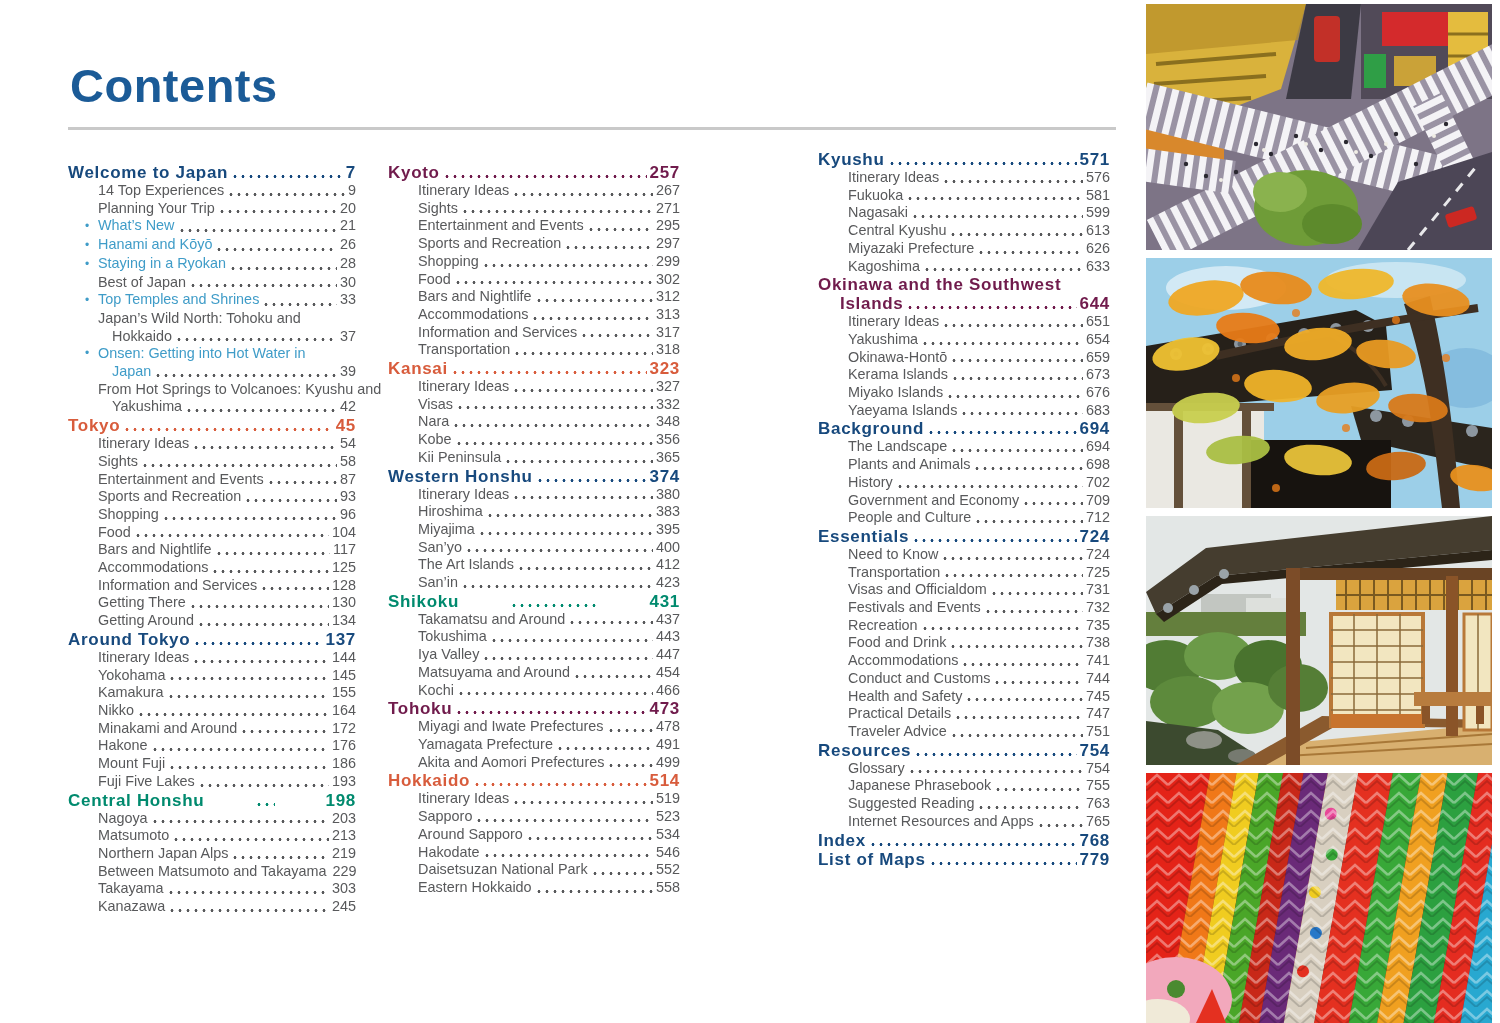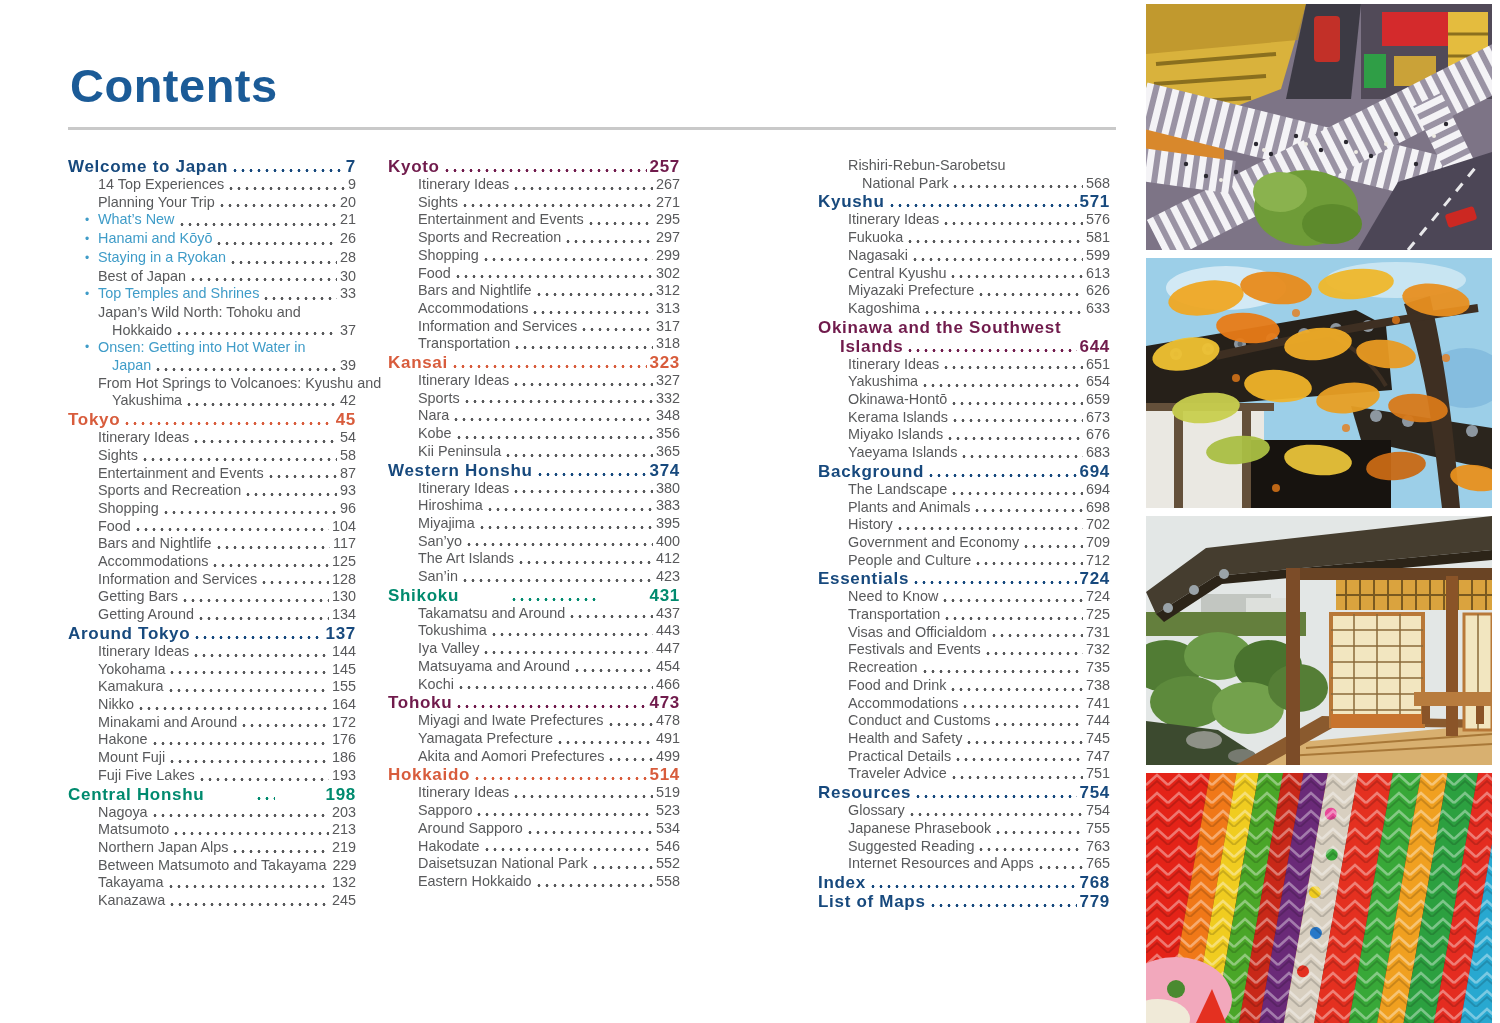--- a/index.html
+++ b/index.html
@@ -6,21 +6,21 @@
   .page{position:relative;width:1500px;height:1023px;background:#fff;overflow:hidden;
         font-family:"Liberation Sans",sans-serif;}
   .page-title{position:absolute;left:70px;top:58px;font-size:47px;font-weight:bold;
         letter-spacing:.5px;color:var(--title-blue);}
   .title-rule{position:absolute;left:68px;top:127px;width:1048px;height:3px;background:var(--rule);}
   .toc-col{position:absolute;top:150px;font-size:14.4px;line-height:17.7px;color:var(--body);}
   .col1{left:68px;width:288px;}
   .col2{left:388px;width:292px;}
   .col3{left:818px;width:292px;}
   .toc-section{margin-top:0;}
-  .toc-section.first{margin-top:7px;}
+  .toc-section.first{margin-top:13px;}
   .row{display:flex;align-items:baseline;}
   .row.noflex{display:block;}
   .row.head{font-size:17px;font-weight:bold;letter-spacing:.7px;line-height:19px;}
   .indent1{padding-left:30px;}
   .indent2{padding-left:44px;}
   .indent-h2{padding-left:22px;}
   .lbl{white-space:nowrap;}
   .hl{color:var(--highlight);text-align:right;}
   .bullet{color:var(--highlight);display:inline-block;width:13px;margin-left:-13px;
         font-size:12px;vertical-align:1px;}
@@ -157,21 +157,21 @@
           <span class="lbl">Accommodations</span>
           <span class="leader"></span>
           <span class="pg">125</span>
         </div>
         <div class="row item indent1">
           <span class="lbl">Information and Services</span>
           <span class="leader"></span>
           <span class="pg">128</span>
         </div>
         <div class="row item indent1">
-          <span class="lbl">Getting Bars</span>
+          <span class="lbl">Getting There</span>
           <span class="leader"></span>
           <span class="pg">130</span>
         </div>
         <div class="row item indent1">
           <span class="lbl">Getting Around</span>
           <span class="leader"></span>
           <span class="pg">134</span>
         </div>
       </div>
       <div class="toc-section">
@@ -243,21 +243,21 @@
           <span class="pg">219</span>
         </div>
         <div class="row item indent1">
           <span class="lbl">Between Matsumoto and Takayama</span>
           <span class="leader"></span>
           <span class="pg">229</span>
         </div>
         <div class="row item indent1">
           <span class="lbl">Takayama</span>
           <span class="leader"></span>
-          <span class="pg">132</span>
+          <span class="pg">303</span>
         </div>
         <div class="row item indent1">
           <span class="lbl">Kanazawa</span>
           <span class="leader"></span>
           <span class="pg">245</span>
         </div>
       </div>
     </div>
   <div class="toc-col col2">
       <div class="toc-section first">
@@ -322,21 +322,21 @@
           <span class="lbl">Kansai</span>
           <span class="leader"></span>
           <span class="pg">323</span>
         </div>
         <div class="row item indent1">
           <span class="lbl">Itinerary Ideas</span>
           <span class="leader"></span>
           <span class="pg">327</span>
         </div>
         <div class="row item indent1">
-          <span class="lbl">Sports</span>
+          <span class="lbl">Visas</span>
           <span class="leader"></span>
           <span class="pg">332</span>
         </div>
         <div class="row item indent1">
           <span class="lbl">Nara</span>
           <span class="leader"></span>
           <span class="pg">348</span>
         </div>
         <div class="row item indent1">
           <span class="lbl">Kobe</span>
@@ -472,28 +472,20 @@
           <span class="pg">552</span>
         </div>
         <div class="row item indent1">
           <span class="lbl">Eastern Hokkaido</span>
           <span class="leader"></span>
           <span class="pg">558</span>
         </div>
       </div>
     </div>
   <div class="toc-col col3">
-      <div class="toc-section first">
-        <div class="row item indent1 noflex"><span class="lbl">Rishiri-Rebun-Sarobetsu</span></div>
-        <div class="row item indent2">
-          <span class="lbl">National Park</span>
-          <span class="leader"></span>
-          <span class="pg">568</span>
-        </div>
-      </div>
       <div class="toc-section">
         <div class="row head c-navy">
           <span class="lbl">Kyushu</span>
           <span class="leader"></span>
           <span class="pg">571</span>
         </div>
         <div class="row item indent1">
           <span class="lbl">Itinerary Ideas</span>
           <span class="leader"></span>
           <span class="pg">576</span>

